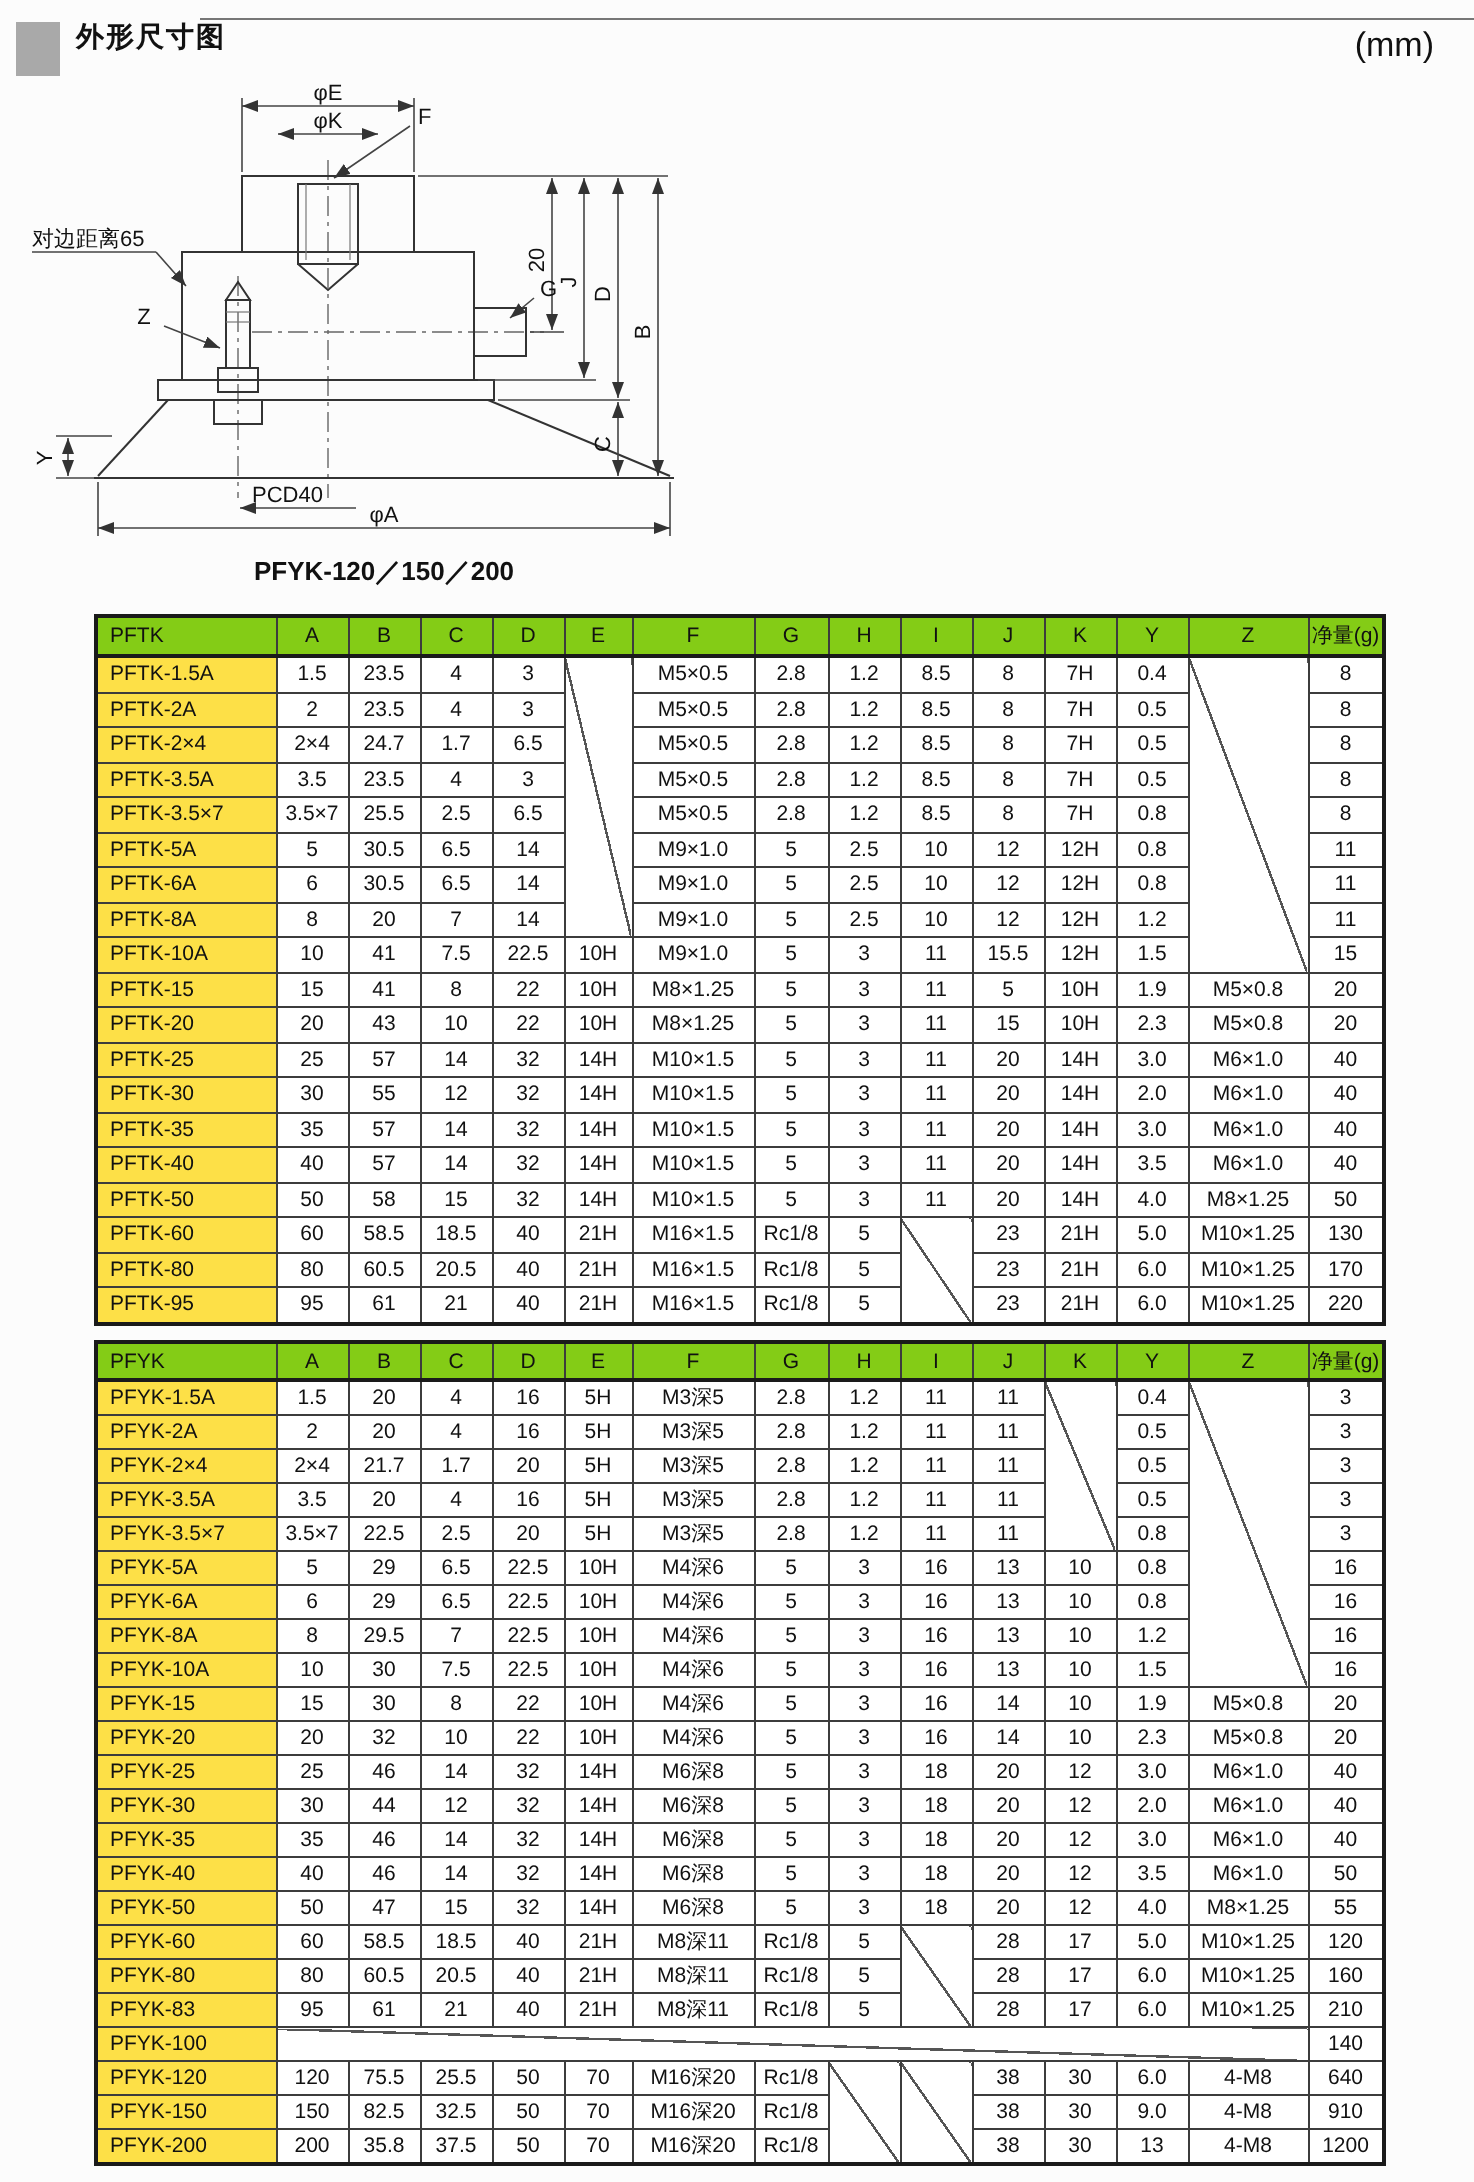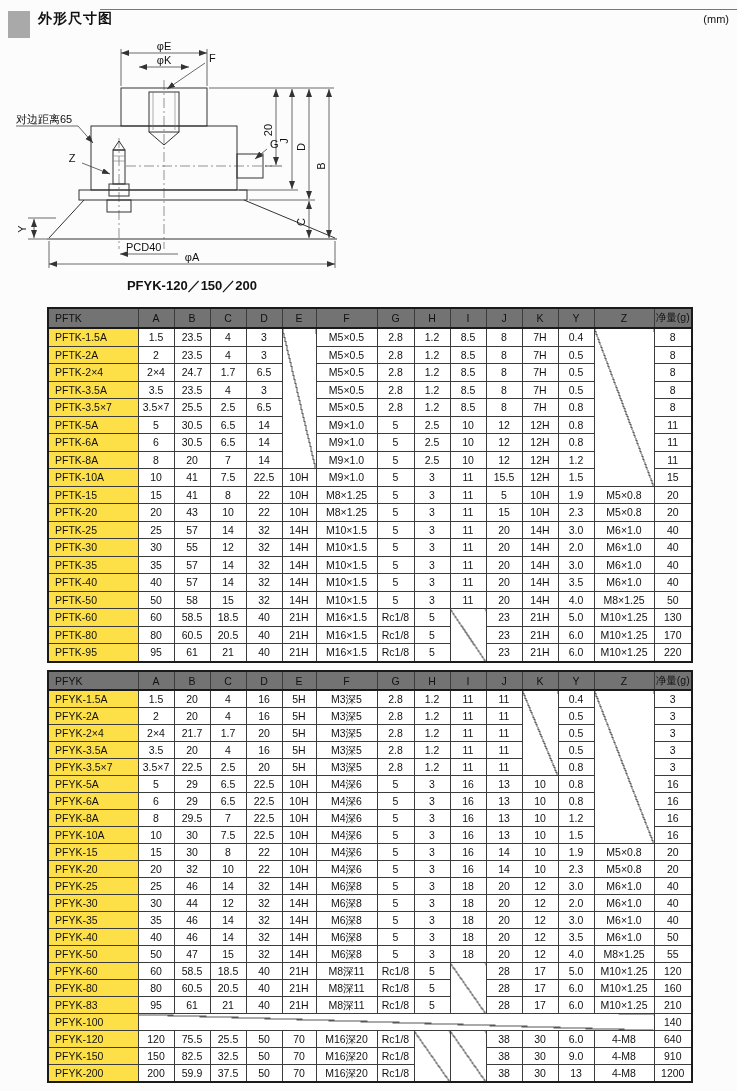--- a/index.html
+++ b/index.html
@@ -3,36 +3,36 @@
 <meta charset="utf-8">
 <style>
   html,body{margin:0;padding:0;}
   body{width:737px;height:1091px;position:relative;background:#fcfcfc;
        font-family:"Liberation Sans","DejaVu Sans",sans-serif;color:#111;}
   .page{position:absolute;inset:0;background:#fcfcfc;overflow:hidden;}
 
   .section-marker{position:absolute;left:8px;top:11px;width:22px;height:27px;background:#a9a9a9;}
   .title{position:absolute;left:38px;top:10px;margin:0;font-size:14px;font-weight:700;letter-spacing:1px;}
   .top-rule{position:absolute;left:100px;right:0;top:9px;height:1px;background:#777;}
-  .unit{position:absolute;right:8px;top:13px;font-size:11px;margin-left:12px;}
+  .unit{position:absolute;right:20px;top:13px;font-size:17px;margin-left:12px;}
 
   svg.diagram{position:absolute;left:14px;top:42px;}
   svg .outline{fill:none;stroke:#333;stroke-width:1;}
   svg .thin{fill:none;stroke:#777;stroke-width:.6;}
   svg .dim{stroke:#444;stroke-width:.8;fill:none;}
   svg .cl{stroke:#666;stroke-width:.7;stroke-dasharray:10 3 2 3;fill:none;}
   svg text{font-family:"Liberation Sans","DejaVu Sans",sans-serif;font-size:11px;fill:#111;}
   svg text.cap{font-size:13px;font-weight:700;}
 
   table{border-collapse:collapse;table-layout:fixed;position:absolute;left:47px;
         background:#fff;border:2px solid #1a1a1a;}
   #t1{top:307px;} #t2{top:670px;}
   th,td{border:1px solid #3c3c3c;font-size:10.5px;text-align:center;padding:0;
         overflow:hidden;white-space:nowrap;}
-  th{background:#737373;font-weight:400;border-bottom:2px solid #1a1a1a;}
+  th{background:#84cc16;font-weight:400;border-bottom:2px solid #1a1a1a;}
   th:first-child, td.model{text-align:left;padding-left:6px;}
   td.model{background:#fde047;}
   #t1 th{height:18px;} #t1 td{height:16.5px;line-height:16.5px;}
   #t2 th{height:17px;} #t2 td{height:16px;line-height:16px;}
   td.slash{background-image:linear-gradient(to right top,
       transparent calc(50% - .6px), #555 calc(50% - .6px),
       #555 calc(50% + .6px), transparent calc(50% + .6px));}
 </style>
 </head>
 <body>
@@ -855,21 +855,21 @@
           <td>Rc1/8</td>
           <td>38</td>
           <td>30</td>
           <td>9.0</td>
           <td>4-M8</td>
           <td>910</td>
         </tr>
         <tr>
           <td class="model">PFYK-200</td>
           <td>200</td>
-          <td>59.9</td>
+          <td>35.8</td>
           <td>37.5</td>
           <td>50</td>
           <td>70</td>
           <td>M16深20</td>
           <td>Rc1/8</td>
           <td>38</td>
           <td>30</td>
           <td>13</td>
           <td>4-M8</td>
           <td>1200</td>

